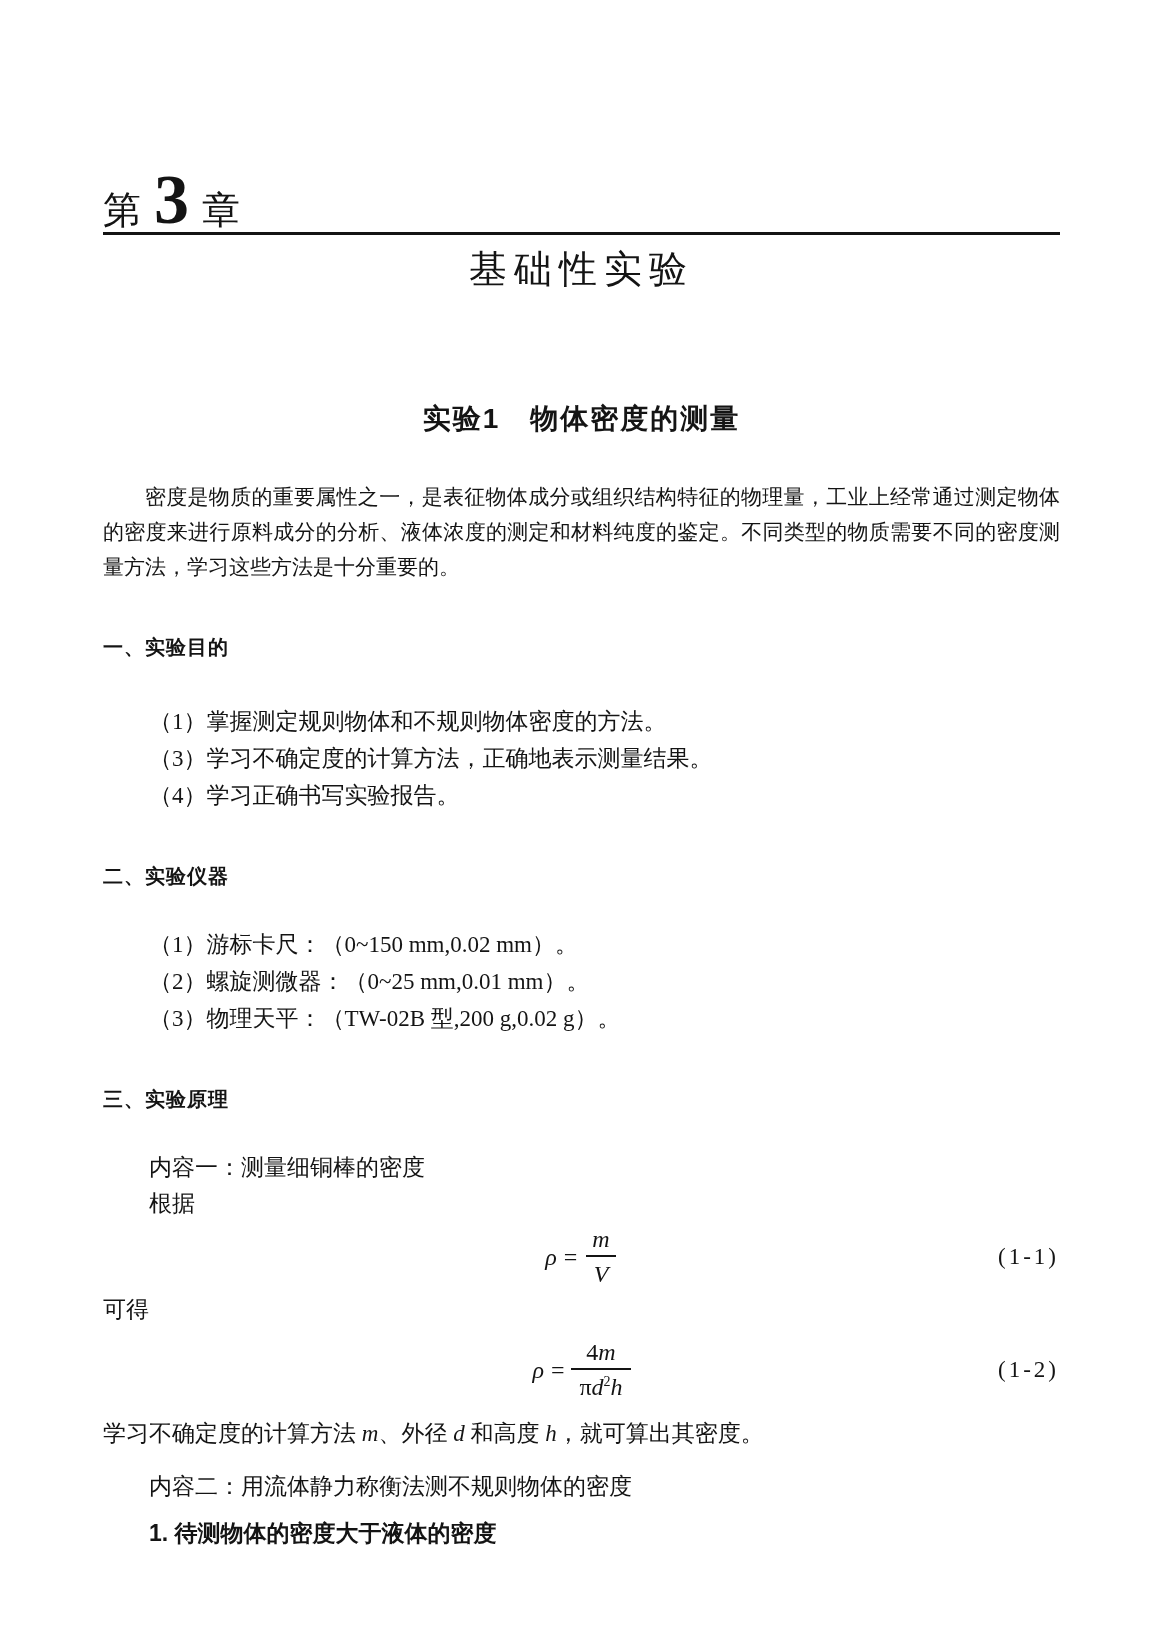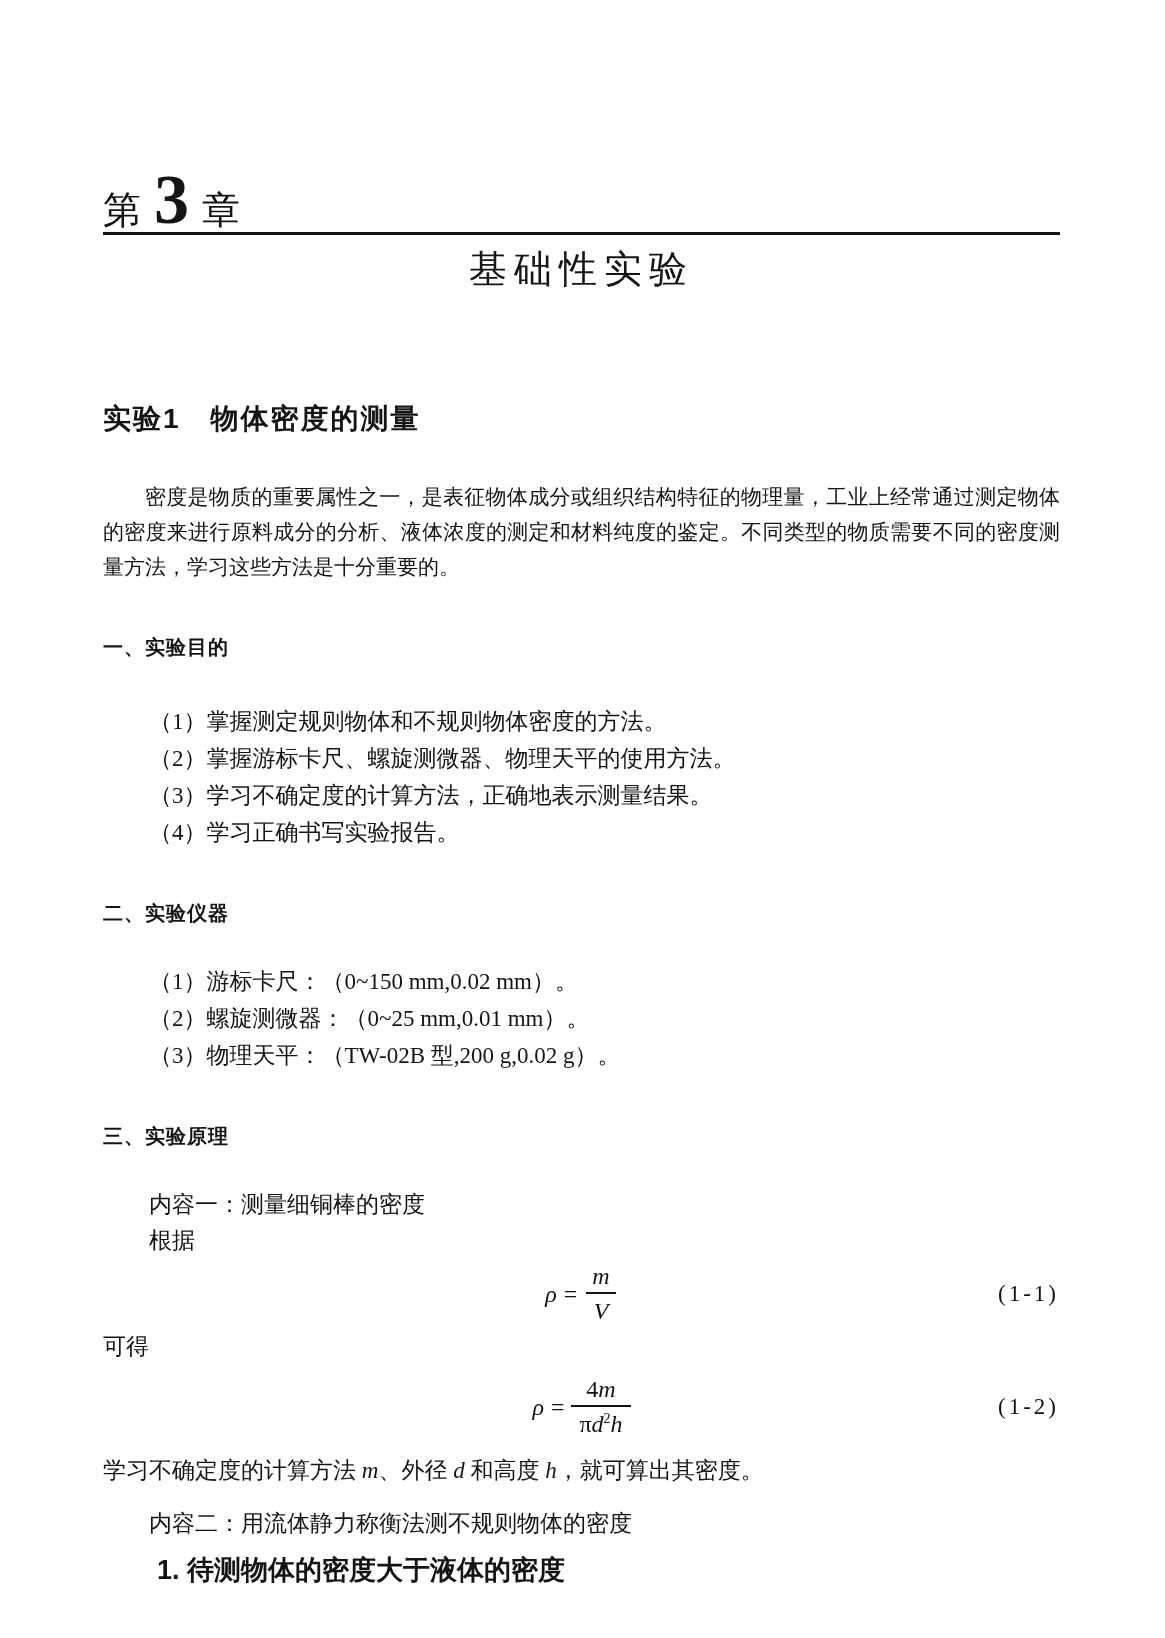--- a/index.html
+++ b/index.html
@@ -30,20 +30,21 @@
     margin-top:13px;
     text-align:center;
     font-size:38px; font-weight:400;
     letter-spacing:7px;
     line-height:42px;
   }
 
   
   .experiment-title {
     margin-top:112px;
+    text-align:center;
     font-family:"Liberation Sans","DejaVu Sans",sans-serif;
     font-size:28px; font-weight:700;
     letter-spacing:2px;
     line-height:34px;
   }
   .intro {
     margin-top:44px;
     font-size:21px; line-height:35px;
     text-indent:2em;
     text-align:justify;
@@ -89,21 +90,21 @@
   .eq-label {
     position:absolute; right:1px; top:50%;
     transform:translateY(-50%);
     font-size:23px; letter-spacing:3px;
   }
   .conclusion { margin-top:8px; font-size:23px; line-height:36px; }
   .sub-heading {
     margin-top:10px;
     padding-left:2em;
     font-family:"Liberation Sans","DejaVu Sans",sans-serif;
-    font-size:27px; font-weight:700;
+    font-size:23px; font-weight:700;
     line-height:36px;
   }
 </style>
 </head>
 <body>
 
 <div class="page">
   <div class="content">
 
     <header>
@@ -115,21 +116,20 @@
       <h1 class="chapter-title">基础性实验</h1>
     </header>
 
     <h2 class="experiment-title">实验1　物体密度的测量</h2>
 
     <p class="intro">密度是物质的重要属性之一，是表征物体成分或组织结构特征的物理量，工业上经常通过测定物体的密度来进行原料成分的分析、液体浓度的测定和材料纯度的鉴定。不同类型的物质需要不同的密度测量方法，学习这些方法是十分重要的。</p>
 
     <h3 class="sec-heading">一、实验目的</h3>
     <div class="plist">
       <p>（1）掌握测定规则物体和不规则物体密度的方法。</p>
-      <p>（2）掌握游标卡尺、螺旋测微器、物理天平的使用方法。</p>
       <p>（3）学习不确定度的计算方法，正确地表示测量结果。</p>
       <p>（4）学习正确书写实验报告。</p>
     </div>
 
     <h3 class="sec-heading">二、实验仪器</h3>
     <div class="plist tight">
       <p>（1）游标卡尺：（0~150 mm,0.02 mm）。</p>
       <p>（2）螺旋测微器：（0~25 mm,0.01 mm）。</p>
       <p>（3）物理天平：（TW-02B 型,200 g,0.02 g）。</p>
     </div>

